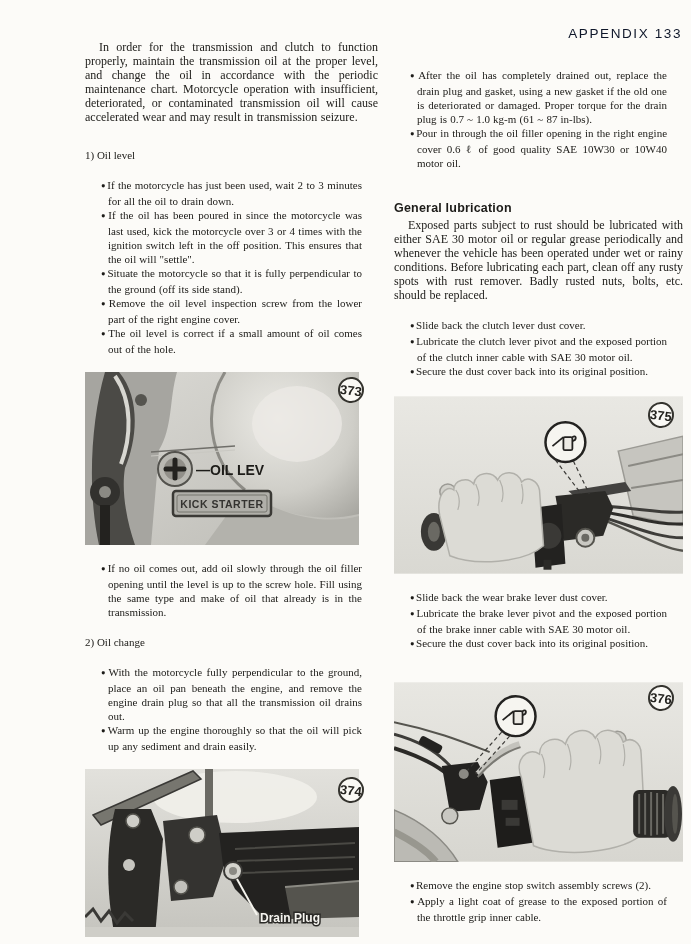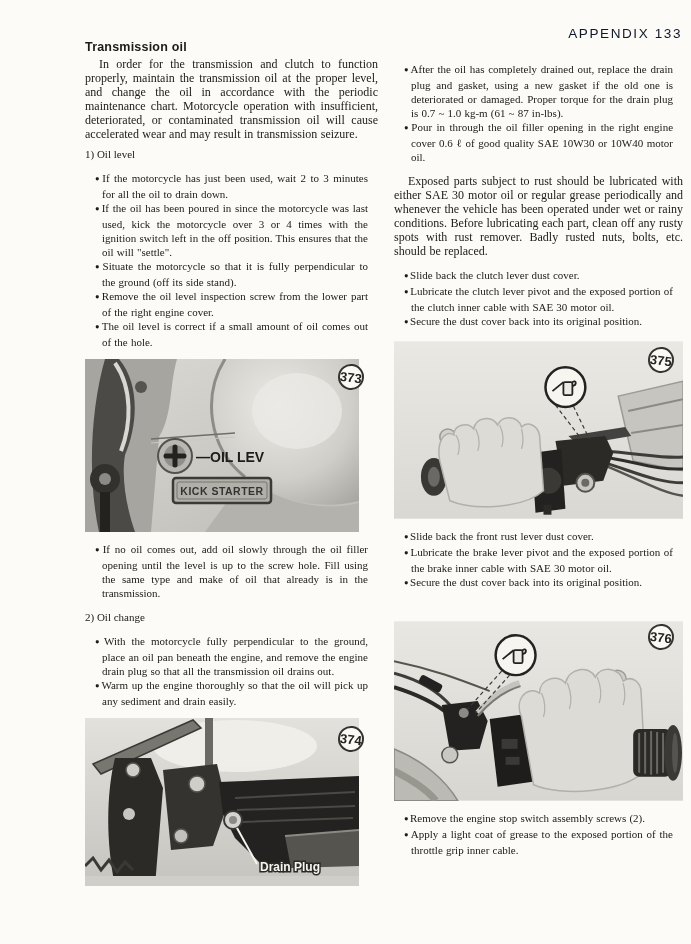--- a/index.html
+++ b/index.html
@@ -25,26 +25,26 @@
     font-family:"Liberation Sans", sans-serif;
     font-weight:bold; font-size:12.5px;
     margin:0 0 3px 0; letter-spacing:0.2px; color:#1c1b18;
   }
   .body-text {
     font-size:12px; line-height:14px; text-align:justify;
     margin:0; word-spacing:0.4px;
   }
   .indent { text-indent:14px; }
   .sub-label { font-size:11px; line-height:14px; margin:0; }
-  .mt6  { margin-top:6px; }
+  .mt6  { margin-top:24px; }
   .mt8  { margin-top:8px; }
   .mt16 { margin-top:16px; }
 
   ul.bullets {
-    list-style:none; margin:10px; padding:0;
+    list-style:none; margin:16px; padding:0;
     font-size:11px; line-height:14px; text-align:justify; word-spacing:0.4px;
   }
   ul.bullets li { padding-left:7px; text-indent:-7px; }
   ul.bullets li::before {
     content:"\25CF";
     font-size:7.5px; margin-right:1.5px;
     position:relative; top:-1.5px; color:#1c1b18;
   }
 
   .figure { position:relative; }
@@ -73,21 +73,20 @@
 </style>
 </head>
 <body>
 
 <main class="page">
 
   <div class="page-header">APPENDIX 133</div>
 
   <section class="col col-left">
 
-    <h2 class="section-title">Transmission oil</h2>
     <p class="body-text indent">In order for the transmission and clutch to function properly, maintain the transmission oil at the proper level, and change the oil in accordance with the periodic maintenance chart.  Motorcycle operation with insufficient, deteriorated, or contaminated transmission oil will cause accelerated wear and may result in transmission seizure.</p>
 
     <p class="sub-label mt6">1) Oil level</p>
     <ul class="bullets">
       <li>If the motorcycle has just been used, wait 2 to 3 minutes for all the oil to drain down.</li>
       <li>If the oil has been poured in since the motorcycle was last used, kick the motorcycle over 3 or 4 times with the ignition switch left in the off position.  This ensures that the oil will "settle".</li>
       <li>Situate the motorcycle so that it is fully perpendicular to the ground (off its side stand).</li>
       <li>Remove the oil level inspection screw from the lower part of the right engine cover.</li>
       <li>The oil level is correct if a small amount of oil comes out of the hole.</li>
     </ul>
@@ -190,20 +189,21 @@
 
   </section>
 
   <section class="col col-right">
 
     <ul class="bullets">
       <li>After the oil has completely drained out, replace the drain plug and gasket, using a new gasket if the old one is deteriorated or damaged.  Proper torque for the drain plug is 0.7 ~ 1.0 kg-m (61 ~ 87 in-lbs).</li>
       <li>Pour in through the oil filler opening in the right engine cover 0.6 ℓ of good quality SAE 10W30 or 10W40 motor oil.</li>
     </ul>
 
+    <h2 class="section-title gl-title">General lubrication</h2>
     <p class="body-text indent">Exposed parts subject to rust should be lubricated with either SAE 30 motor oil or regular grease periodically and whenever the vehicle has been operated under wet or rainy conditions.  Before lubricating each part, clean off any rusty spots with rust remover.  Badly rusted nuts, bolts, etc. should be replaced.</p>
 
     <ul class="bullets">
       <li>Slide back the clutch lever dust cover.</li>
       <li>Lubricate the clutch lever pivot and the exposed portion of the clutch inner cable with SAE 30 motor oil.</li>
       <li>Secure the dust cover back into its original position.</li>
     </ul>
 
     <figure class="figure fig375" style="margin-left:0; margin-right:0; margin-bottom:0;">
       <svg width="289" height="178" viewBox="0 0 290 178">
@@ -249,21 +249,21 @@
             <path d="M170,41 L159,50"></path>
             <path d="M179,41 C183,38 184,44 179,45"></path>
           </g>
           <path d="M162,64 L188,98 M180,65 L196,98" stroke="#3a3936" stroke-width="1.2" stroke-dasharray="4,3" fill="none"></path>
         </g>
       </svg>
       <div class="fig-badge badge-375">375</div>
     </figure>
 
     <ul class="bullets mt16">
-      <li>Slide back the front rust lever dust cover.</li>
+      <li>Slide back the wear brake lever dust cover.</li>
       <li>Lubricate the brake lever pivot and the exposed portion of the brake inner cable with SAE 30 motor oil.</li>
       <li>Secure the dust cover back into its original position.</li>
     </ul>
 
     <figure class="figure fig376" style="margin-left:0; margin-right:0; margin-bottom:0;">
       <svg width="289" height="180" viewBox="0 0 290 180">
         <defs>
           <linearGradient id="g376" x1="0" y1="0" x2="0" y2="1">
             <stop offset="0" stop-color="#e8e7e2"></stop>
               <stop offset="1" stop-color="#d7d6d0"></stop>

